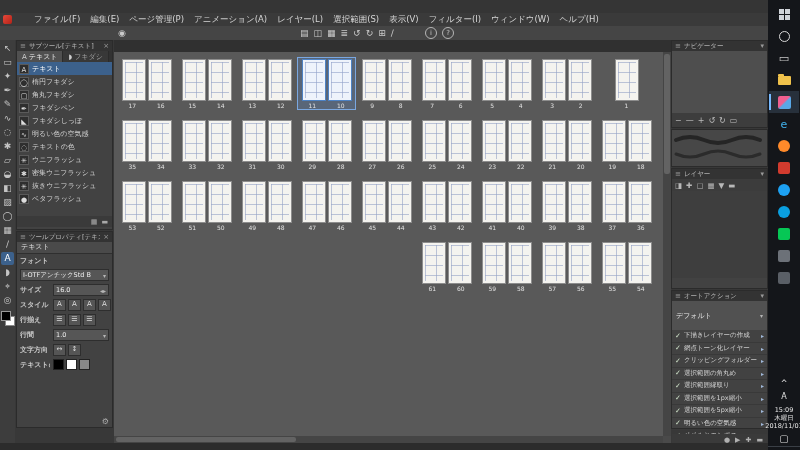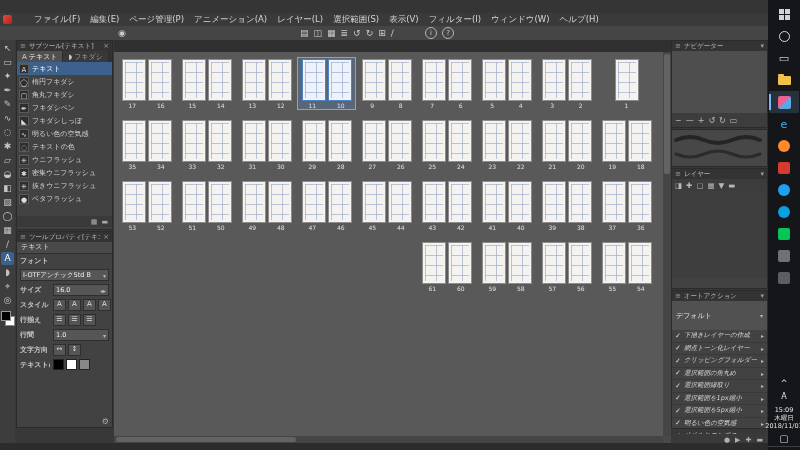--- a/index.html
+++ b/index.html
@@ -99,21 +99,21 @@
   #layer-toolbar{height:12px;display:flex;align-items:center;gap:4px;padding:0 3px;
                  background:#3c3c3c;font-size:7.5px;color:#b8b8b8;}
   #layer-content{height:87px;background:#3e3e3e;}
   #autoaction-panel{top:250px;height:139px;}
   #aa-set{height:29px;display:flex;align-items:center;justify-content:space-between;
           background:#515151;color:#e5e5e5;font-size:7px;padding:0 4px;}
   #aa-list{height:104px;overflow:hidden;}
   .aa-row{display:flex;align-items:center;gap:3px;height:11.5px;padding:0 3px;
           font-size:6.5px;color:#d5d5d5;border-bottom:1px solid #393939;white-space:nowrap;}
   .aa-check{color:#cfe2c9;font-size:7px;}
-  .aa-label{flex:1;overflow:hidden;font-style:italic;}
+  .aa-label{flex:1;overflow:hidden;}
   .aa-play{color:#9fb7d8;font-size:6px;}
   #aa-footer{height:12px;display:flex;justify-content:flex-end;gap:5px;align-items:center;
              padding:0 4px;background:#3a3a3a;font-size:7px;color:#b0b0b0;}
   #bottom-strip{position:absolute;left:0;top:443px;width:768px;height:7px;background:#2c2c2c;}
   
   #taskbar{position:absolute;left:768px;top:0;width:32px;height:450px;background:#14161a;
            display:flex;flex-direction:column;align-items:center;padding-top:3px;box-sizing:border-box;}
   .tb-icon{width:30px;height:22px;display:flex;align-items:center;justify-content:center;position:relative;flex:0 0 22px;}
   .tb-icon.active{background:#27303b;}
   .tb-icon.active::before{content:"";position:absolute;left:0;top:3px;bottom:3px;width:2px;background:#76b9ff;}

